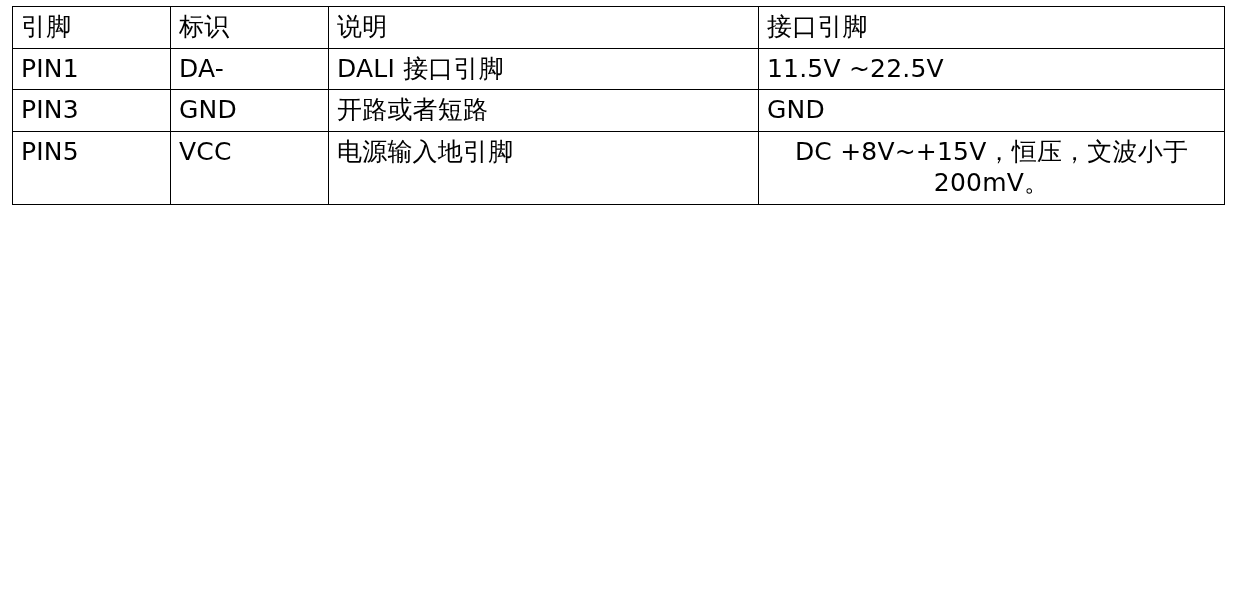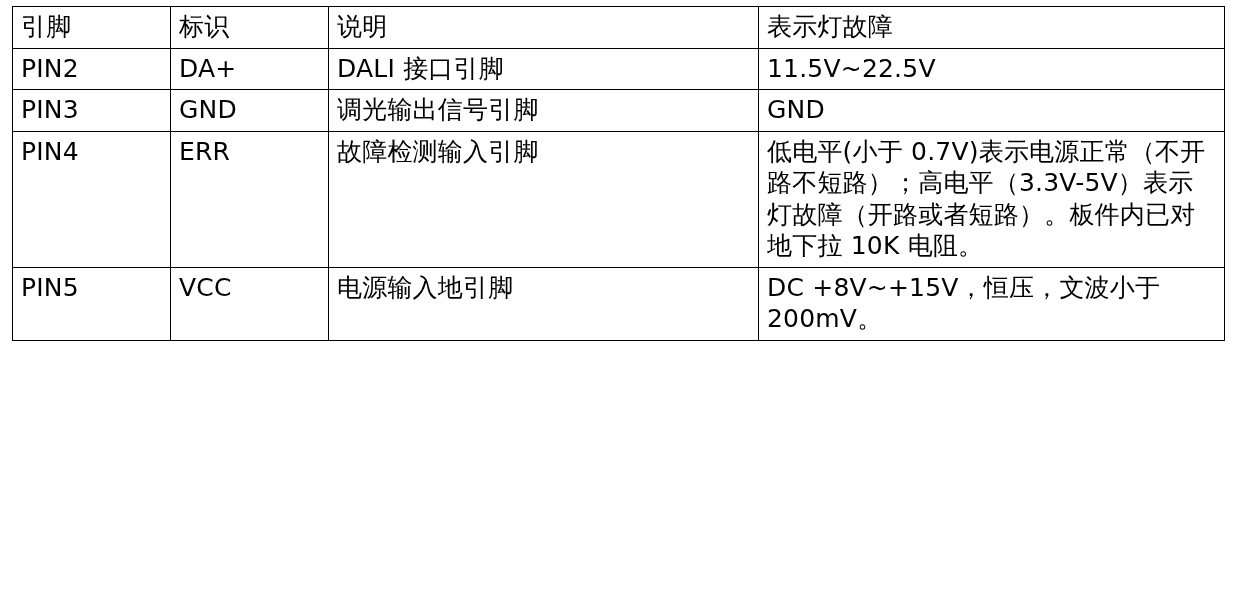--- a/index.html
+++ b/index.html
@@ -45,62 +45,57 @@
     font-family: "DejaVu Sans", "Liberation Sans", sans-serif;
   }
   .row-header td {
     font-size: 25px;
   }
   .tall-cell {
     line-height: 1.42;
   }
   .two-line {
     line-height: 1.34;
+    text-align: center;
   }
 </style>
 </head>
 <body>
 
 <div class="sheet">
   <table class="pin-table">
     <colgroup>
       <col class="c1">
         <col class="c2">
         <col class="c3">
         <col class="c4">
     </colgroup>
     <tbody>
       <tr class="row-header">
         <td class="cell-cn">引脚</td>
         <td class="cell-cn">标识</td>
         <td class="cell-cn">说明</td>
-        <td class="cell-cn">表示灯故障</td>
+        <td class="cell-cn">接口引脚</td>
+      </tr>
+
+      <tr>
+        <td>PIN1</td>
+        <td>DA-</td>
+        <td class="cell-cn">DALI 接口引脚</td>
+        <td>11.5V ~22.5V</td>
       </tr>
 
 
       <tr>
-        <td>PIN2</td>
-        <td>DA+</td>
-        <td class="cell-cn">DALI 接口引脚</td>
-        <td>11.5V~22.5V</td>
-      </tr>
-
-      <tr>
         <td>PIN3</td>
         <td>GND</td>
-        <td class="cell-cn">调光输出信号引脚</td>
+        <td class="cell-cn">开路或者短路</td>
         <td>GND</td>
       </tr>
 
-      <tr>
-        <td>PIN4</td>
-        <td>ERR</td>
-        <td class="cell-cn">故障检测输入引脚</td>
-        <td class="cell-cn tall-cell">低电平(小于 0.7V)表示电源正常（不开路不短路）；高电平（3.3V-5V）表示灯故障（开路或者短路）。板件内已对地下拉 10K 电阻。</td>
-      </tr>
 
       <tr>
         <td>PIN5</td>
         <td>VCC</td>
         <td class="cell-cn">电源输入地引脚</td>
         <td class="cell-cn two-line">DC +8V~+15V，恒压，文波小于 200mV。</td>
       </tr>
 
     </tbody>
   </table>

